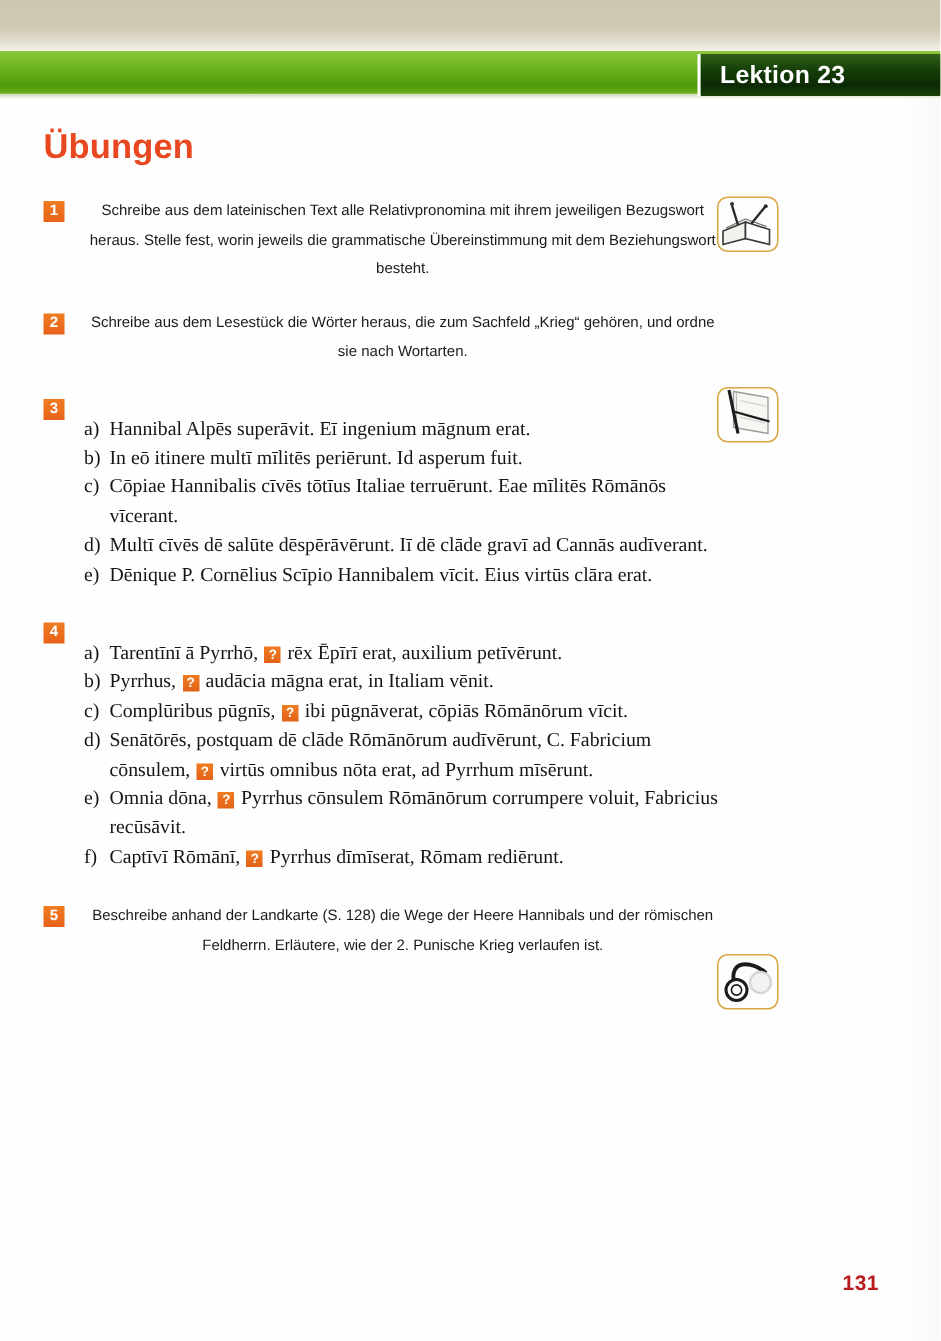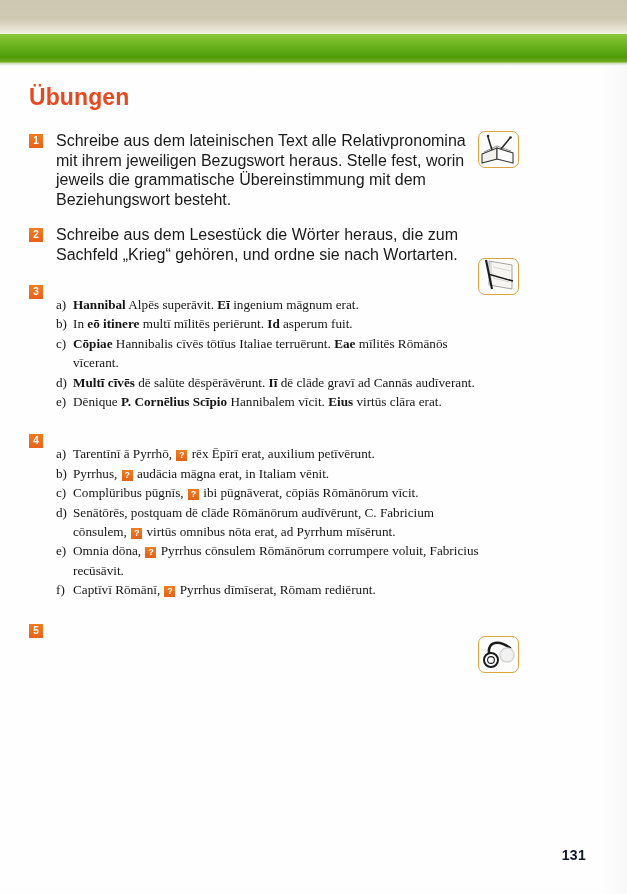--- a/index.html
+++ b/index.html
@@ -105,43 +105,44 @@
     line-height: 14px;
     text-align: center;
     margin-top: 3px;
     margin-right: 13px;
   }
   .ex-body {
     flex: 1 1 auto;
     max-width: 425px;
   }
   .ex-intro {
-    font-size: 16px;
+    font-size: 10px;
     line-height: 19.5px;
     color: #1a1a1a;
+    text-align: center;
   }
   .ex-items {
     margin-top: 13px;
     font-family: "Liberation Serif", serif;
     font-size: 13.2px;
     line-height: 19.4px;
     color: #151515;
   }
   .ex-item {
     display: flex;
     align-items: flex-start;
   }
   .ex-item-letter {
     flex: 0 0 auto;
     width: 17px;
   }
   .ex-item-text {
     flex: 1 1 auto;
   }
-  .ex-item-text b { font-weight: bold; }
+  .ex-item-text b { font-weight: normal; }
 
   
   .qmark {
     display: inline-block;
     width: 11px;
     height: 11px;
     background: linear-gradient(180deg,#f07c20 0%, #e2621a 100%);
     color: #ffffff;
     font-family: "Liberation Sans", sans-serif;
     font-size: 9px;
@@ -175,21 +176,21 @@
 
   .margin-icon svg { display: block; }
 
   
   .page-number {
     position: absolute;
     right: 41px;
     bottom: 31px;
     font-size: 14px;
     font-weight: bold;
-    color: #0f172a;
+    color: #b91c1c;
     letter-spacing: .3px;
   }
 
   
   .paper-shade {
     position: absolute;
     top: 66px; right: 0;
     width: 26px; bottom: 0;
     background: linear-gradient(90deg, rgba(0,0,0,0) 0%, rgba(120,115,100,.045) 100%);
     pointer-events: none;
@@ -198,20 +199,23 @@
 </head>
 <body>
 
 <div class="page">
 
   <div class="scan-top-edge"></div>
 
   <div class="header-band"></div>
   <div class="header-band-shadow"></div>
 
+  <div class="lektion-tab">
+    <span class="lektion-tab-label">Lektion 23</span>
+  </div>
 
   <div class="headline">Übungen</div>
 
   <div class="exercises">
 
     <div class="exercise ex-1">
       <div class="ex-badge">1</div>
       <div class="ex-body">
         <div class="ex-intro">Schreibe aus dem lateinischen Text alle Relativpronomina mit ihrem jeweiligen Bezugswort heraus. Stelle fest, worin jeweils die grammatische Übereinstimmung mit dem Beziehungswort besteht.</div>
       </div>
@@ -279,20 +283,23 @@
             <div class="ex-item">
               <span class="ex-item-letter">f)</span>
               <span class="ex-item-text"><span>Captīvī Rōmānī, </span><span class="qmark">?</span><span> Pyrrhus dīmīserat, Rōmam rediērunt.</span></span>
             </div>
           </div>
       </div>
     </div>
 
     <div class="exercise ex-5">
       <div class="ex-badge">5</div>
+      <div class="ex-body">
+        <div class="ex-intro">Beschreibe anhand der Landkarte (S. 128) die Wege der Heere Hannibals und der römischen Feldherrn. Erläutere, wie der 2. Punische Krieg verlaufen ist.</div>
+      </div>
     </div>
 
   </div>
 
   <div class="margin-icon icon-1">
     <svg width="38" height="34" viewBox="0 0 38 34">
       <path d="M3 22 L18 16 L18 27 L3 31 Z" fill="#f2f1ee" stroke="#3a3a3a" stroke-width="1.1"></path>
       <path d="M18 16 L34 21 L34 31 L18 27 Z" fill="#ffffff" stroke="#3a3a3a" stroke-width="1.1"></path>
       <path d="M5 20 L18 14" stroke="#6a6a6a" stroke-width=".8" fill="none"></path>
       <path d="M18 14 L32 19" stroke="#6a6a6a" stroke-width=".8" fill="none"></path>

